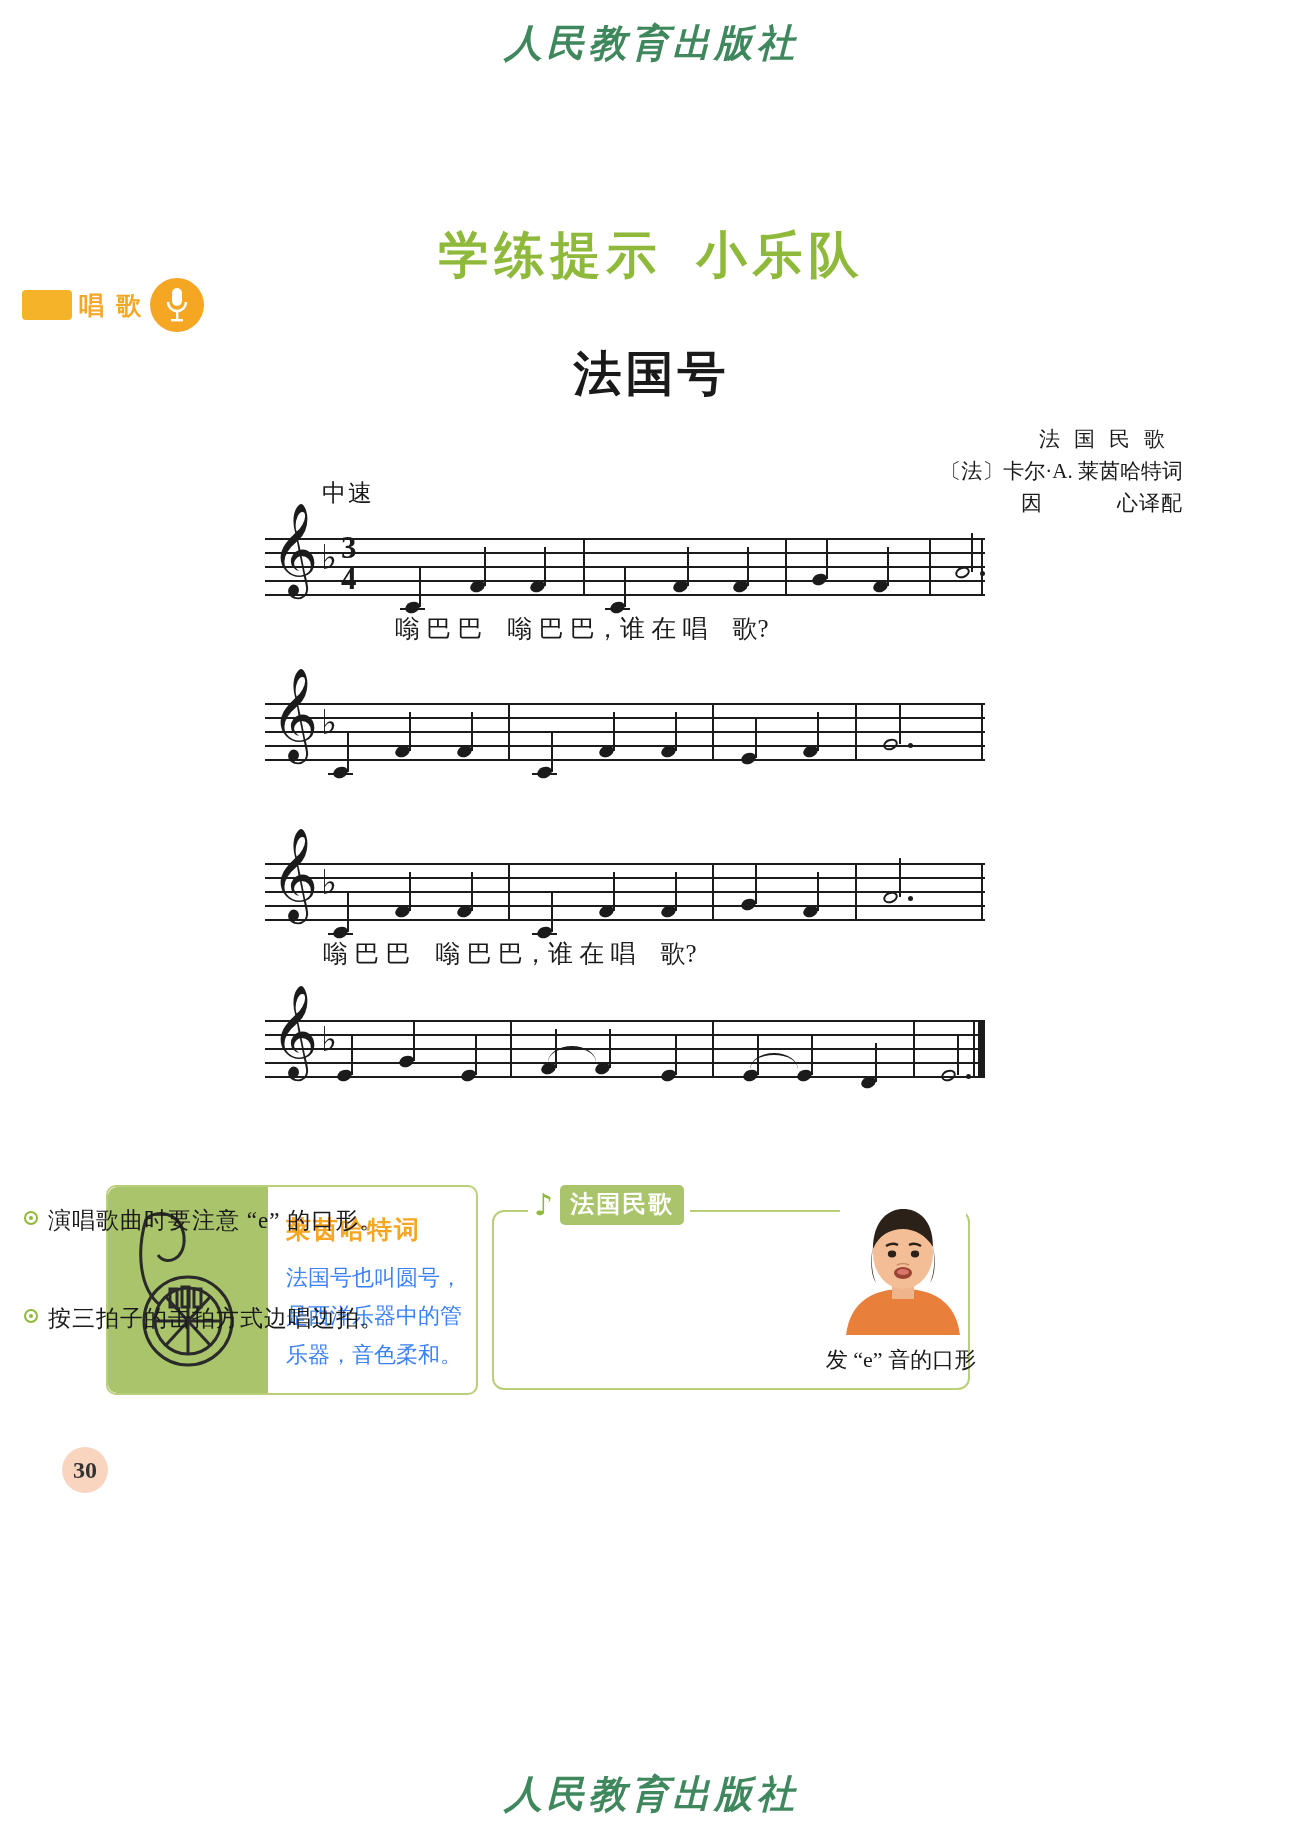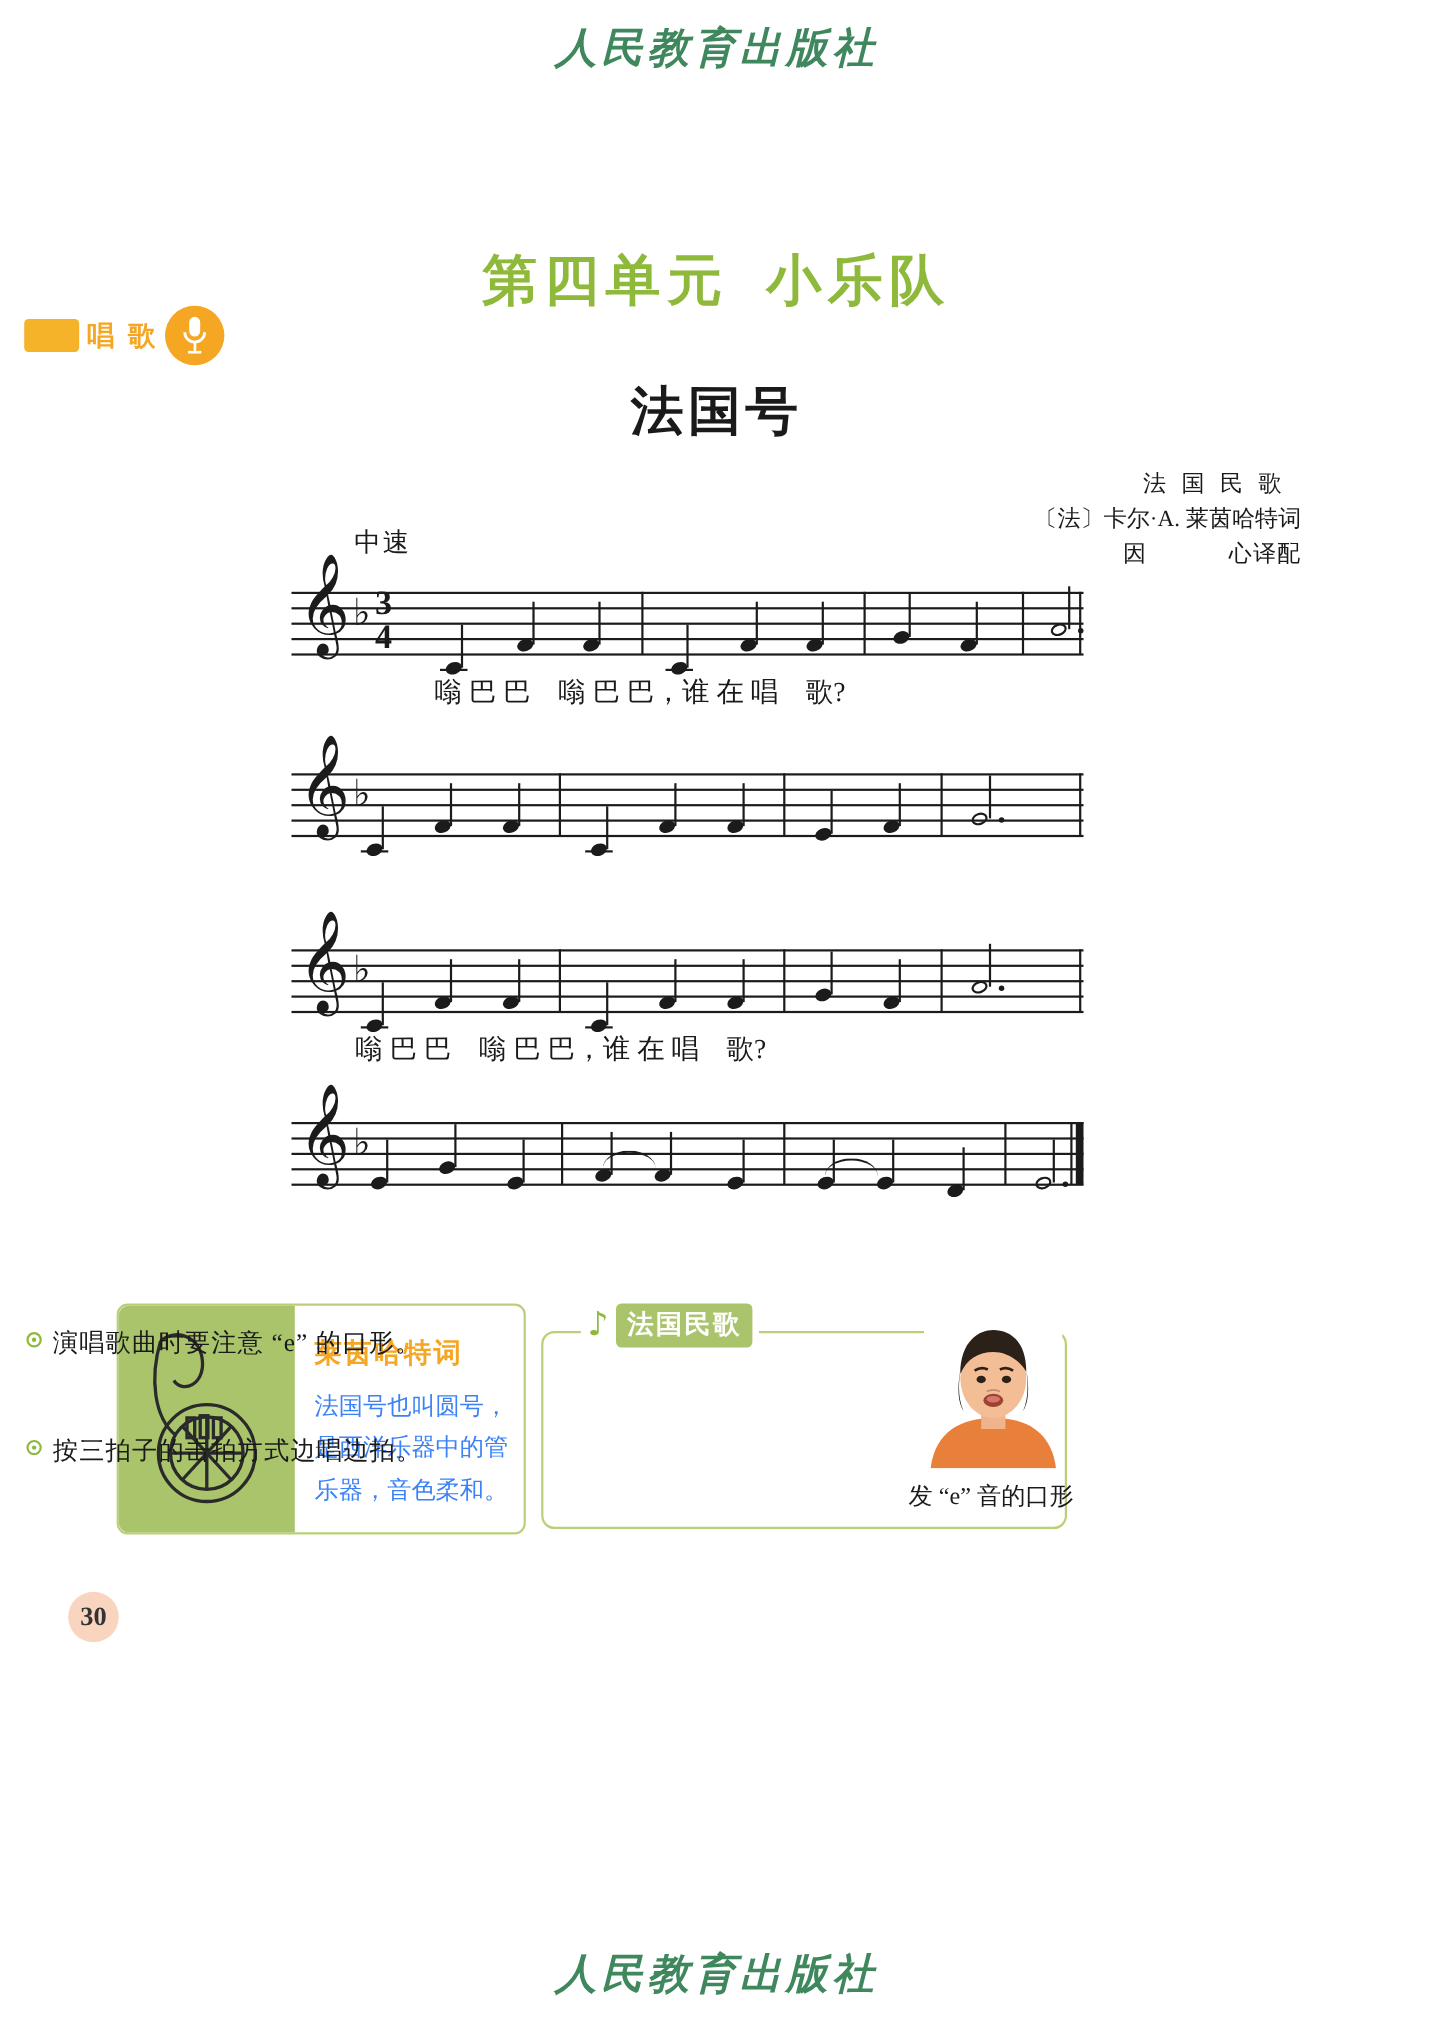--- a/index.html
+++ b/index.html
@@ -344,21 +344,21 @@
     font-size: 24px;
     display: flex; align-items: center; justify-content: center;
   }
 </style>
 </head>
 <body>
 
 <div class="pub-mark pub-top">人民教育出版社</div>
 
 <div class="unit-title">
-  <span>第四单元</span><span class="sp"></span><span>小乐队</span>
+  <span>学练提示</span><span class="sp"></span><span>小乐队</span>
 </div>
 
 <div class="sing-tag">
   <div class="bar"></div>
   <div class="label">唱 歌</div>
   <div class="circle">
     <svg class="mic" width="26" height="38" viewBox="0 0 26 38">
       <rect x="8" y="2" width="10" height="18" rx="5" fill="#ffffff"></rect>
       <path d="M4 16 a9 9 0 0 0 18 0" stroke="#ffffff" stroke-width="2.6" fill="none"></path>
       <rect x="12" y="25" width="2.4" height="8" fill="#ffffff"></rect>

